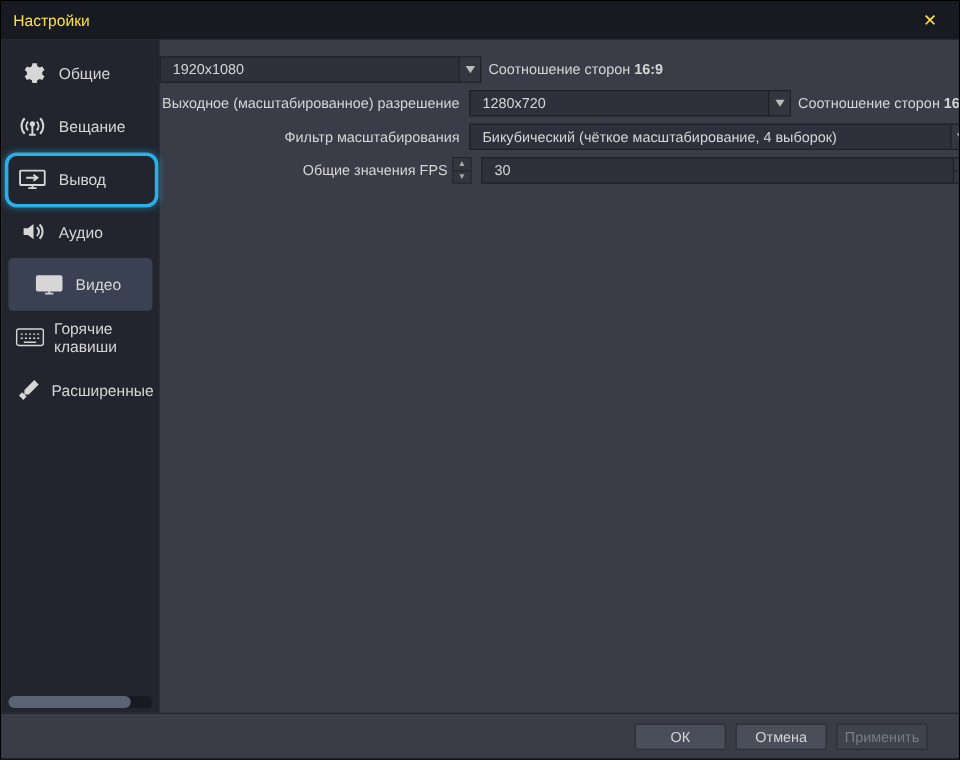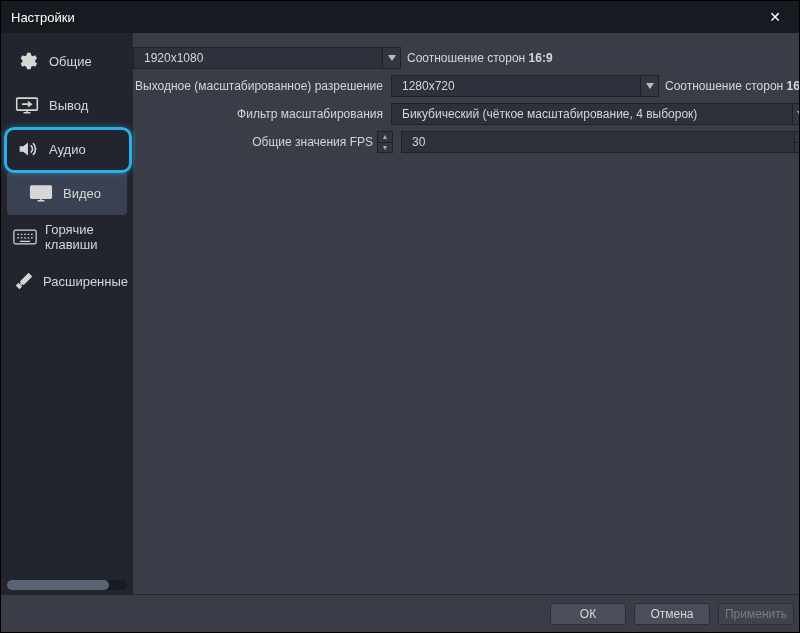--- a/index.html
+++ b/index.html
@@ -1,18 +1,18 @@
 <!DOCTYPE html>
 <html><head>
   <meta charset="utf-8">
   <style>
     * { margin: 0; padding: 0; box-sizing: border-box; font-family: "Segoe UI", Arial, sans-serif; }
     body { background: #000; width: 800px; height: 633px; overflow: hidden; }
     .window { width: 800px; height: 633px; background: #2b2e38; display: flex; flex-direction: column; border: 1px solid #000; }
-    .titlebar { height: 32px; background: #181a21; display: flex; align-items: center; justify-content: space-between; padding: 0 10px; color: #ffffff; font-size: 13px; }
+    .titlebar { height: 32px; background: #181a21; display: flex; align-items: center; justify-content: space-between; padding: 0 10px; color: #fde047; font-size: 13px; }
     .titlebar .close { font-size: 14px; cursor: pointer; padding: 4px 8px; }
     .body { flex: 1; display: flex; background: #3a3d47; overflow: hidden; }
     .sidebar { width: 132px; background: #22252d; padding: 6px 6px 6px 6px; display: flex; flex-direction: column; gap: 0; position: relative; }
     .sidebar-item { height: 44px; display: flex; align-items: center; gap: 8px; padding-left: 6px; color: #d6d6d6; font-size: 13px; cursor: pointer; border-radius: 4px; }
     .sidebar-item .icon { width: 28px; height: 28px; display: flex; align-items: center; justify-content: center; }
     .sidebar-item.selected { background: #3a4152; padding-left: 20px; }
     .sidebar-highlight {
       position: absolute;
       left: 3px;
       width: 128px;
@@ -85,21 +85,21 @@
     .small-spin div:first-child { border-bottom: 1px solid #1e2026; }
     .aspect { color: #d6d6d6; font-size: 12px; white-space: nowrap; }
     .aspect b { font-weight: bold; }
     .footer {
       height: 38px;
       border-top: 1px solid #25272e;
       display: flex;
       align-items: center;
       justify-content: flex-end;
       gap: 8px;
-      padding: 0 5px;
+      padding: 0 26px;
       background: #3a3d47;
     }
     .btn {
       min-width: 76px;
       height: 22px;
       background: #4a4e5a;
       border: 1px solid #2b2e36;
       color: #d6d6d6;
       font-size: 12px;
       display: flex; align-items: center; justify-content: center;
@@ -122,20 +122,30 @@
       <div class="sidebar-item">
         <span class="icon">
           <svg width="22" height="22" viewBox="0 0 24 24" fill="#d6d6d6">
               <path d="M12 8a4 4 0 100 8 4 4 0 000-8zm9 4a7 7 0 00-.1-1.2l2.1-1.6-2-3.4-2.5 1a7 7 0 00-2-1.2L16 3h-4l-.5 2.6a7 7 0 00-2 1.2l-2.5-1-2 3.4 2.1 1.6A7 7 0 007 12c0 .4 0 .8.1 1.2L5 14.8l2 3.4 2.5-1a7 7 0 002 1.2L12 21h4l.5-2.6a7 7 0 002-1.2l2.5 1 2-3.4-2.1-1.6c.1-.4.1-.8.1-1.2z"></path>
             </svg>
         </span>
         <span>Общие</span>
       </div>
       <div class="sidebar-item">
         <span class="icon">
+          <svg width="22" height="22" viewBox="0 0 24 24" fill="none" stroke="#d6d6d6" stroke-width="1.8">
+              <path d="M5 5a10 10 0 000 14M8 8a6 6 0 000 8M19 5a10 10 0 010 14M16 8a6 6 0 010 8"></path>
+              <circle cx="12" cy="10" r="1.5" fill="#d6d6d6"></circle>
+              <path d="M12 11v9M9 20h6" stroke="#d6d6d6"></path>
+            </svg>
+        </span>
+        <span>Вещание</span>
+      </div>
+      <div class="sidebar-item">
+        <span class="icon">
           <svg width="24" height="22" viewBox="0 0 28 22" fill="none" stroke="#d6d6d6" stroke-width="1.8">
               <rect x="2" y="3" width="24" height="14" rx="1"></rect>
               <path d="M10 20h8M14 17v3"></path>
               <path d="M8 10h10M15 7l4 3-4 3" fill="none"></path>
             </svg>
         </span>
         <span>Вывод</span>
       </div>
       <div class="sidebar-item">
         <span class="icon">

